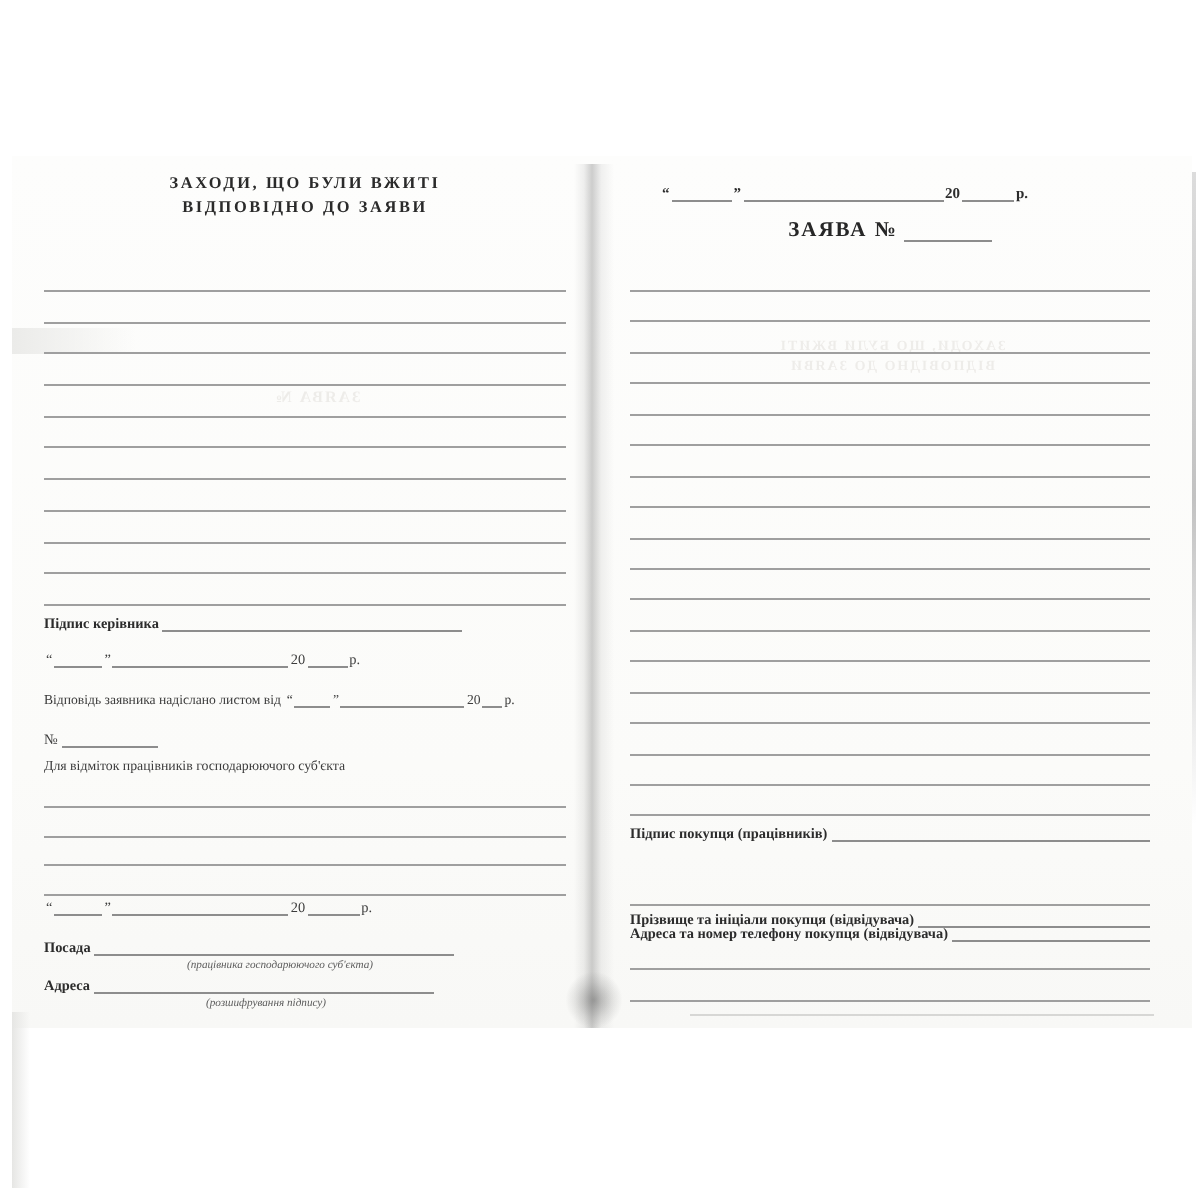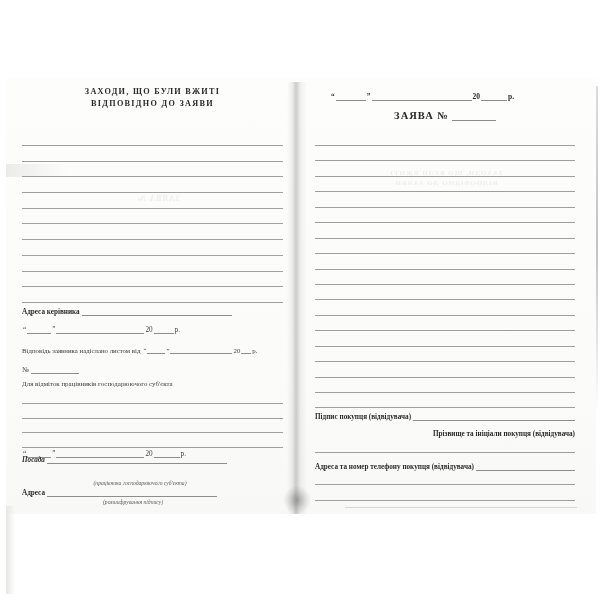--- a/index.html
+++ b/index.html
@@ -115,21 +115,21 @@
     <div class="hline"></div>
     <div class="hline"></div>
     <div class="hline"></div>
     <div class="hline"></div>
     <div class="hline"></div>
     <div class="hline"></div>
     <div class="hline"></div>
   </div>
 
 <div class="row" style="left:22px;top:308px;width:261px;">
-  <span class="lbl-b">Адреса керівника</span>
+  <span class="lbl-b">Підпис керівника</span>
   <span class="gap2"></span>
   <span class="blank w150"></span>
 </div>
 
 <div class="row" style="left:22px;top:326px;">
   <span class="q">“</span>
   <span class="blank w24"></span>
   <span class="q">”</span>
   <span class="blank w88"></span>
   <span class="yr">20</span>
@@ -169,21 +169,21 @@
 <div class="row" style="left:22px;top:450px;">
   <span class="q">“</span>
   <span class="blank w24"></span>
   <span class="q">”</span>
   <span class="blank w88"></span>
   <span class="yr">20</span>
   <span class="blank w26"></span>
   <span class="suf">р.</span>
 </div>
 
-<div class="row" style="left:22px;top:456px;width:205px;font-style:italic;">
+<div class="row" style="left:22px;top:470px;width:205px;">
   <span class="lbl-b">Посада</span>
   <span class="gap2"></span>
   <span class="blank grow"></span>
 </div>
 <div class="hint" style="left:60px;top:480px;width:160px;">(працівника господарюючого суб'єкта)</div>
 
 <div class="row" style="left:22px;top:489px;width:195px;">
   <span class="lbl-b">Адреса</span>
   <span class="gap2"></span>
   <span class="blank grow"></span>
@@ -220,26 +220,26 @@
     <div class="hline"></div>
     <div class="hline"></div>
     <div class="hline"></div>
     <div class="hline"></div>
     <div class="hline"></div>
     <div class="hline"></div>
     <div class="hline"></div>
   </div>
 
 <div class="row" style="left:315px;top:413px;width:260px;">
-  <span class="lbl-b">Підпис покупця (відвідувача)</span>
-  <span class="gap2"></span>
-  <span class="blank grow"></span>
-</div>
-
-<div class="row" style="left:315px;top:430px;width:260px;flex-direction:column;">
+  <span class="lbl-b">Підпис покупця (працівників)</span>
+  <span class="gap2"></span>
+  <span class="blank grow"></span>
+</div>
+
+<div class="row" style="left:315px;top:456px;width:260px;">
   <span class="lbl-b">Прізвище та ініціали покупця (відвідувача)</span>
   <span class="gap2"></span>
   <span class="blank grow"></span>
 </div>
 
 <div class="solo-line"></div>
 
 <div class="row" style="left:315px;top:463px;width:260px;">
   <span class="lbl-b">Адреса та номер телефону покупця (відвідувача)</span>
   <span class="gap2"></span>

